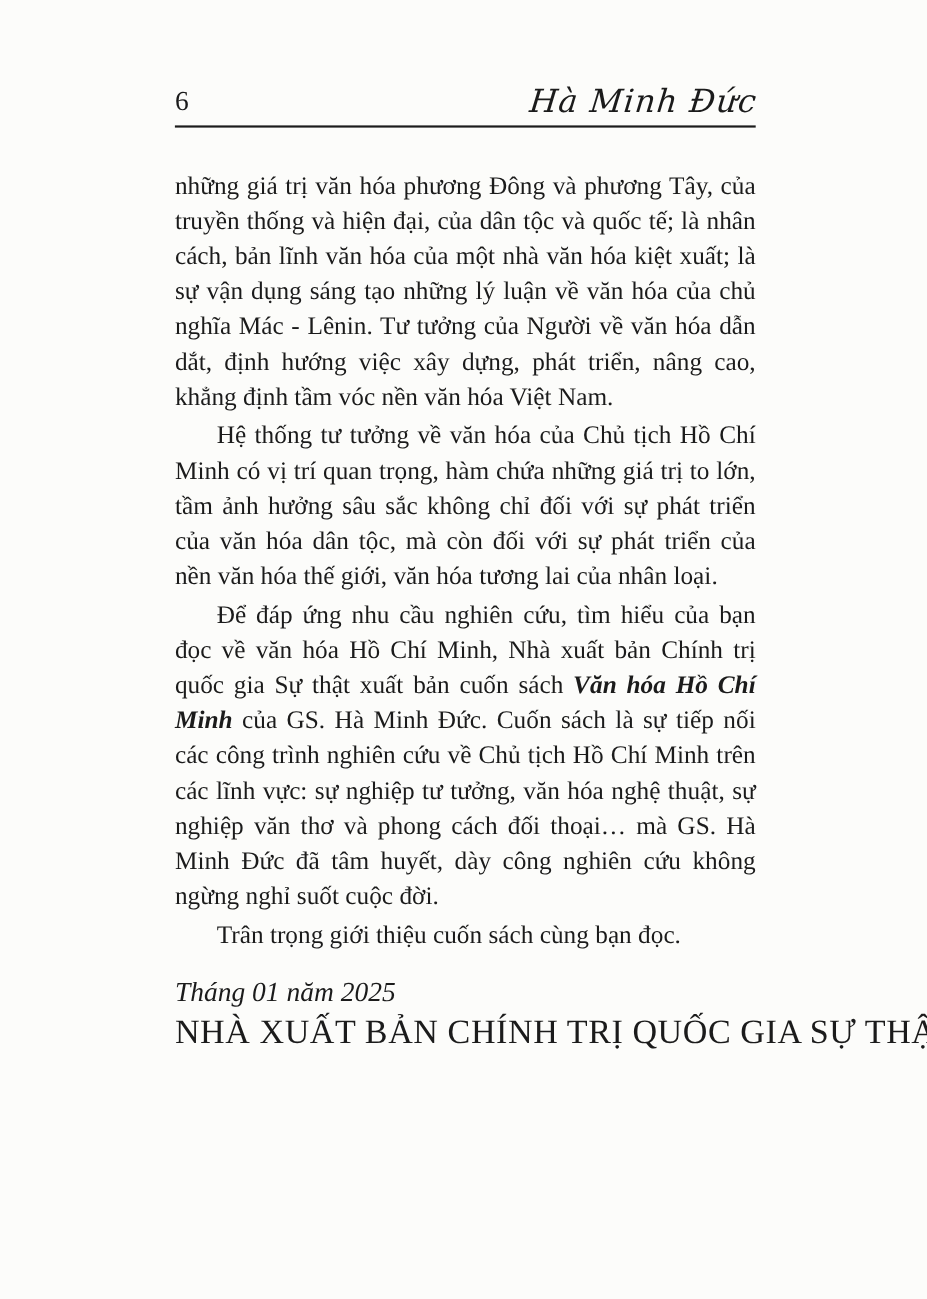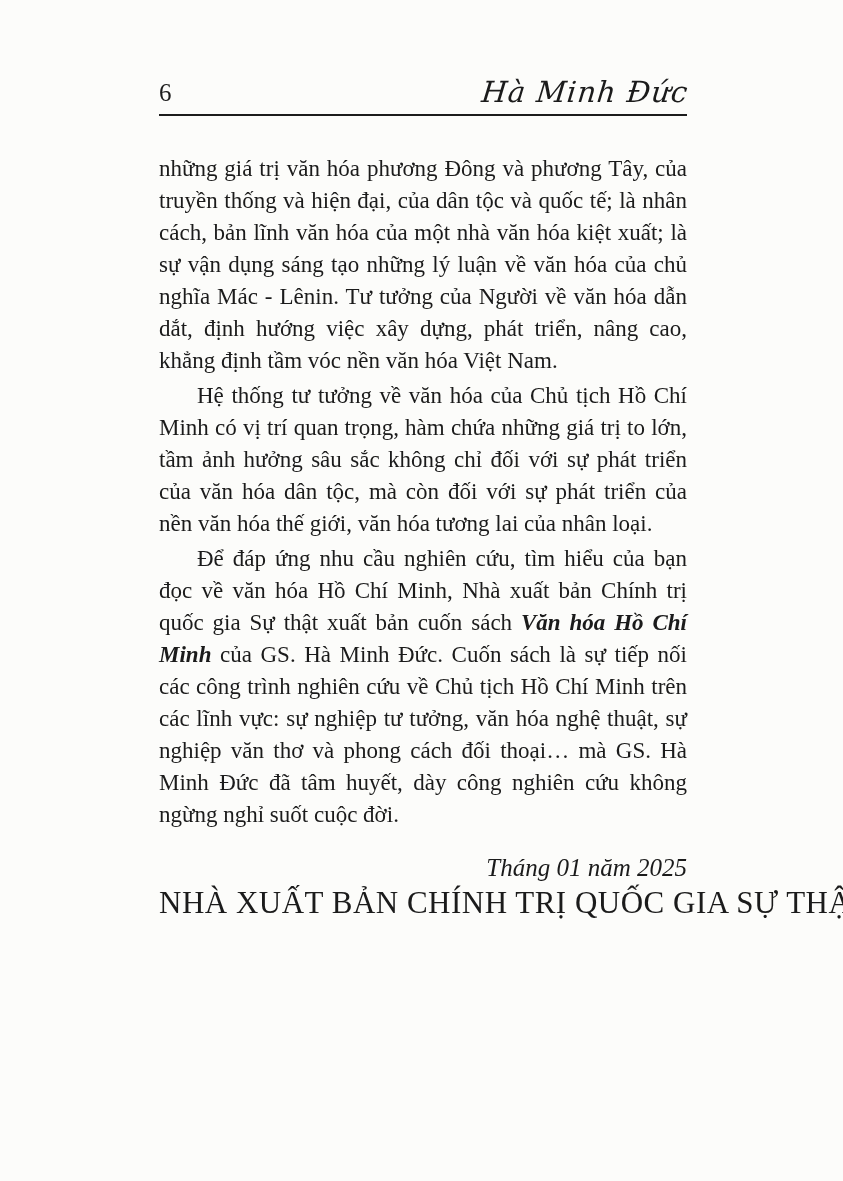--- a/index.html
+++ b/index.html
@@ -48,21 +48,21 @@
     text-justify: inter-word;
   }
   .body-text p { margin: 0 0 3px 0; }
   .body-text p.indent { text-indent: 38px; }
   .book-title {
     font-weight: bold;
     font-style: italic;
   }
   .footer {
     margin-top: 20px;
-    text-align: right;
+    text-align: left;
   }
   .date-line {
     font-style: italic;
     font-size: 25px;
     line-height: 34px;
   }
   .publisher-line {
     font-size: 31px;
     line-height: 36px;
     letter-spacing: 0.5px;
@@ -77,20 +77,21 @@
 
     <div class="header">
       <span class="page-number">6</span>
       <span class="running-head">Hà Minh Đức</span>
     </div>
 
     <div class="body-text">
       <p>những giá trị văn hóa phương Đông và phương Tây, của truyền thống và hiện đại, của dân tộc và quốc tế; là nhân cách, bản lĩnh văn hóa của một nhà văn hóa kiệt xuất; là sự vận dụng sáng tạo những lý luận về văn hóa của chủ nghĩa Mác - Lênin. Tư tưởng của Người về văn hóa dẫn dắt, định hướng việc xây dựng, phát triển, nâng cao, khẳng định tầm vóc nền văn hóa Việt Nam.</p>
       <p class="indent">Hệ thống tư tưởng về văn hóa của Chủ tịch Hồ Chí Minh có vị trí quan trọng, hàm chứa những giá trị to lớn, tầm ảnh hưởng sâu sắc không chỉ đối với sự phát triển của văn hóa dân tộc, mà còn đối với sự phát triển của nền văn hóa thế giới, văn hóa tương lai của nhân loại.</p>
       <p class="indent"><span>Để đáp ứng nhu cầu nghiên cứu, tìm hiểu của bạn đọc về văn hóa Hồ Chí Minh, Nhà xuất bản Chính trị quốc gia Sự thật xuất bản cuốn sách </span><span class="book-title">Văn hóa Hồ Chí Minh</span><span> của GS. Hà Minh Đức. Cuốn sách là sự tiếp nối các công trình nghiên cứu về Chủ tịch Hồ Chí Minh trên các lĩnh vực: sự nghiệp tư tưởng, văn hóa nghệ thuật, sự nghiệp văn thơ và phong cách đối thoại… mà GS. Hà Minh Đức đã tâm huyết, dày công nghiên cứu không ngừng nghỉ suốt cuộc đời.</span></p>
+      <p class="indent">Trân trọng giới thiệu cuốn sách cùng bạn đọc.</p>
     </div>
 
     <div class="footer">
       <div class="date-line">Tháng 01 năm 2025</div>
       <div class="publisher-line">NHÀ XUẤT BẢN CHÍNH TRỊ QUỐC GIA SỰ THẬT</div>
     </div>
 
   </div>
 </div>
 

